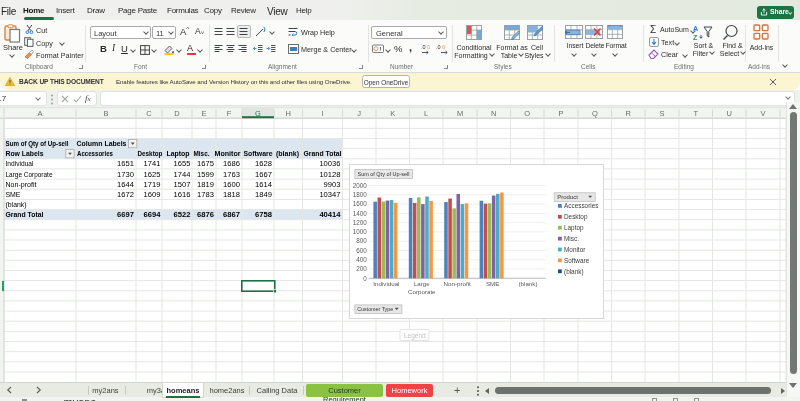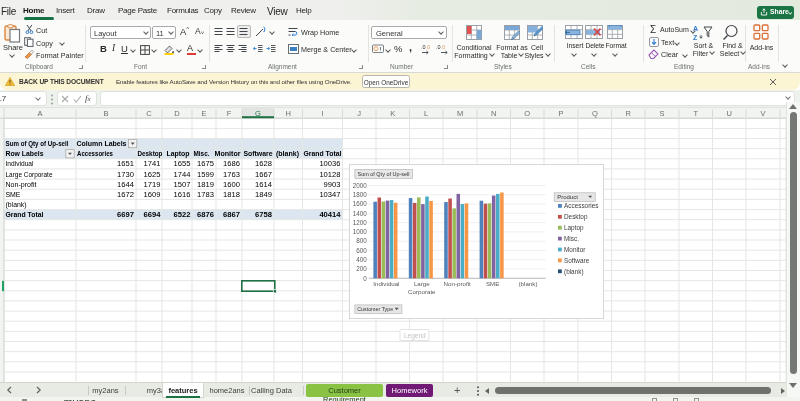--- a/index.html
+++ b/index.html
@@ -141,21 +141,21 @@
 <svg class="ab" style="left:266px;top:44px" width="10" height="9" viewBox="0 0 10 9">
     <path d="M5 1.5 H9.5 M5 3.5 H9.5 M5 5.5 H9.5 M5 7.5 H9.5" stroke="#41464b" stroke-width="0.9"></path>
     <path d="M0.5 4.5 H3.5 M2.2 3 L3.7 4.5 L2.2 6" fill="none" stroke="#2f7dd1" stroke-width="0.9"></path>
   </svg>
 <svg class="ab" style="left:288px;top:27px" width="10" height="9" viewBox="0 0 10 9">
     <path d="M0.5 1.5 H9.5 M0.5 4.5 H7" stroke="#41464b" stroke-width="1"></path>
     <path d="M7 4.5 a1.8 1.8 0 0 1 0 3.6 H4.5" fill="none" stroke="#2f7dd1" stroke-width="1"></path>
     <path d="M5.5 6.5 L4 8.1 L5.5 9.5" fill="none" stroke="#2f7dd1" stroke-width="0.9"></path>
     <path d="M0.5 8 H2.5" stroke="#41464b" stroke-width="1"></path>
   </svg>
-<div class="rlbl" style="left:301px;top:28px">Wrap Home</div>
+<div class="rlbl" style="left:301px;top:28px">Wrap Help</div>
 <svg class="ab" style="left:288px;top:44px" width="11" height="10" viewBox="0 0 11 10">
     <rect x="0.5" y="0.5" width="10" height="9" fill="#fff" stroke="#6a6f73" stroke-width="1"></rect>
     <rect x="2" y="3" width="7" height="4" fill="#3a7ec2"></rect>
   </svg>
 <div class="rlbl" style="left:301px;top:45px">Merge &amp; Center</div>
 <div class="chev" style="left:352px;top:48px"></div>
 <div class="combo" style="left:371px;top:25.5px;width:76px;height:13px;padding:2px 0 0 4px">General</div>
 <div class="chev" style="left:439px;top:30px"></div>
 <svg class="ab" style="left:372px;top:44px" width="12" height="10" viewBox="0 0 12 10">
     <rect x="0.5" y="1" width="11" height="7.5" rx="1" fill="#fff" stroke="#6a6f73" stroke-width="0.9"></rect>
@@ -483,26 +483,26 @@
     <path d="M31 1 L34.2 4 L31 7" fill="none" stroke="#5f645e" stroke-width="1.2"></path>
   </svg>
 <div class="ab" style="left:36px;top:396px;width:60px;text-align:right;font-size:11px;color:#3a3f39">myans</div>
 <div class="ab" style="left:75.5px;top:386px;width:60px;text-align:center;font-size:7.5px;color:#3a3f39">my2ans</div>
 <div class="ab" style="left:113px;top:386px;width:60px;text-align:right;font-size:7.5px;color:#3a3f39">my3ans</div>
 <div class="ab" style="left:87.5px;top:386px;width:1px;height:9px;background:#c6cac3"></div>
 <div class="ab" style="left:124.5px;top:386px;width:1px;height:9px;background:#c6cac3"></div>
 <div class="ab" style="left:248.5px;top:386px;width:1px;height:9px;background:#c6cac3"></div>
 <div class="ab" style="left:302.5px;top:386px;width:1px;height:9px;background:#c6cac3"></div>
 <div class="ab" style="left:162px;top:383px;width:42px;height:14.5px;background:#fff;border:1px solid #d2d6cf;border-top:none"></div>
-<div class="ab" style="left:162px;top:386px;width:42px;text-align:center;font-size:7.5px;font-weight:700;color:#1b1b1b">features</div>
+<div class="ab" style="left:162px;top:386px;width:42px;text-align:center;font-size:7.5px;font-weight:700;color:#1b1b1b">homeans</div>
 <div class="ab" style="left:166px;top:395.5px;width:34px;height:2px;background:#1e7145"></div>
 <div class="ab" style="left:206px;top:386px;width:42px;text-align:center;font-size:7.5px;color:#3a3f39">home2ans</div>
-<div class="ab" style="left:251px;top:386px;width:52px;font-size:7.5px;color:#3a3f39">Calling Data</div>
+<div class="ab" style="left:251px;top:386px;width:52px;text-align:center;font-size:7.5px;color:#3a3f39">Calling Data</div>
 <div class="ab" style="left:306px;top:384px;width:77px;height:12.5px;background:#8ac344;border-radius:2px;text-align:center;font-size:7.5px;color:#1c3b18;padding-top:1.5px">Customer Requirement</div>
-<div class="ab" style="left:386px;top:384px;width:47px;height:12.5px;background:#701a75;border-radius:2px;text-align:center;font-size:7.5px;color:#fff;padding-top:1.5px">Homework</div>
+<div class="ab" style="left:386px;top:384px;width:47px;height:12.5px;background:#ef4444;border-radius:2px;text-align:center;font-size:7.5px;color:#fff;padding-top:1.5px">Homework</div>
 <div class="ab" style="left:454px;top:384px;font-size:11px;color:#555">+</div>
 <svg class="ab" style="left:476px;top:386px" width="4" height="10" viewBox="0 0 4 10">
     <circle cx="2" cy="1.3" r="1" fill="#555"></circle>
     <circle cx="2" cy="5" r="1" fill="#555"></circle>
     <circle cx="2" cy="8.7" r="1" fill="#555"></circle>
   </svg>
 <div class="ab" style="left:485px;top:387.5px;width:0;height:0;border-top:3.5px solid transparent;border-bottom:3.5px solid transparent;border-right:4.5px solid #5f645e"></div>
 <div class="ab" style="left:495px;top:386.5px;width:276px;height:7px;background:#6e726d;border-radius:3.5px"></div>
 <div class="ab" style="left:781px;top:387.5px;width:0;height:0;border-top:3.5px solid transparent;border-bottom:3.5px solid transparent;border-left:4.5px solid #5f645e"></div>
 <div class="ab" style="left:652px;top:398px;width:5px;height:5px;border:1px solid #8f938e;background:#f2f4f0"></div>

